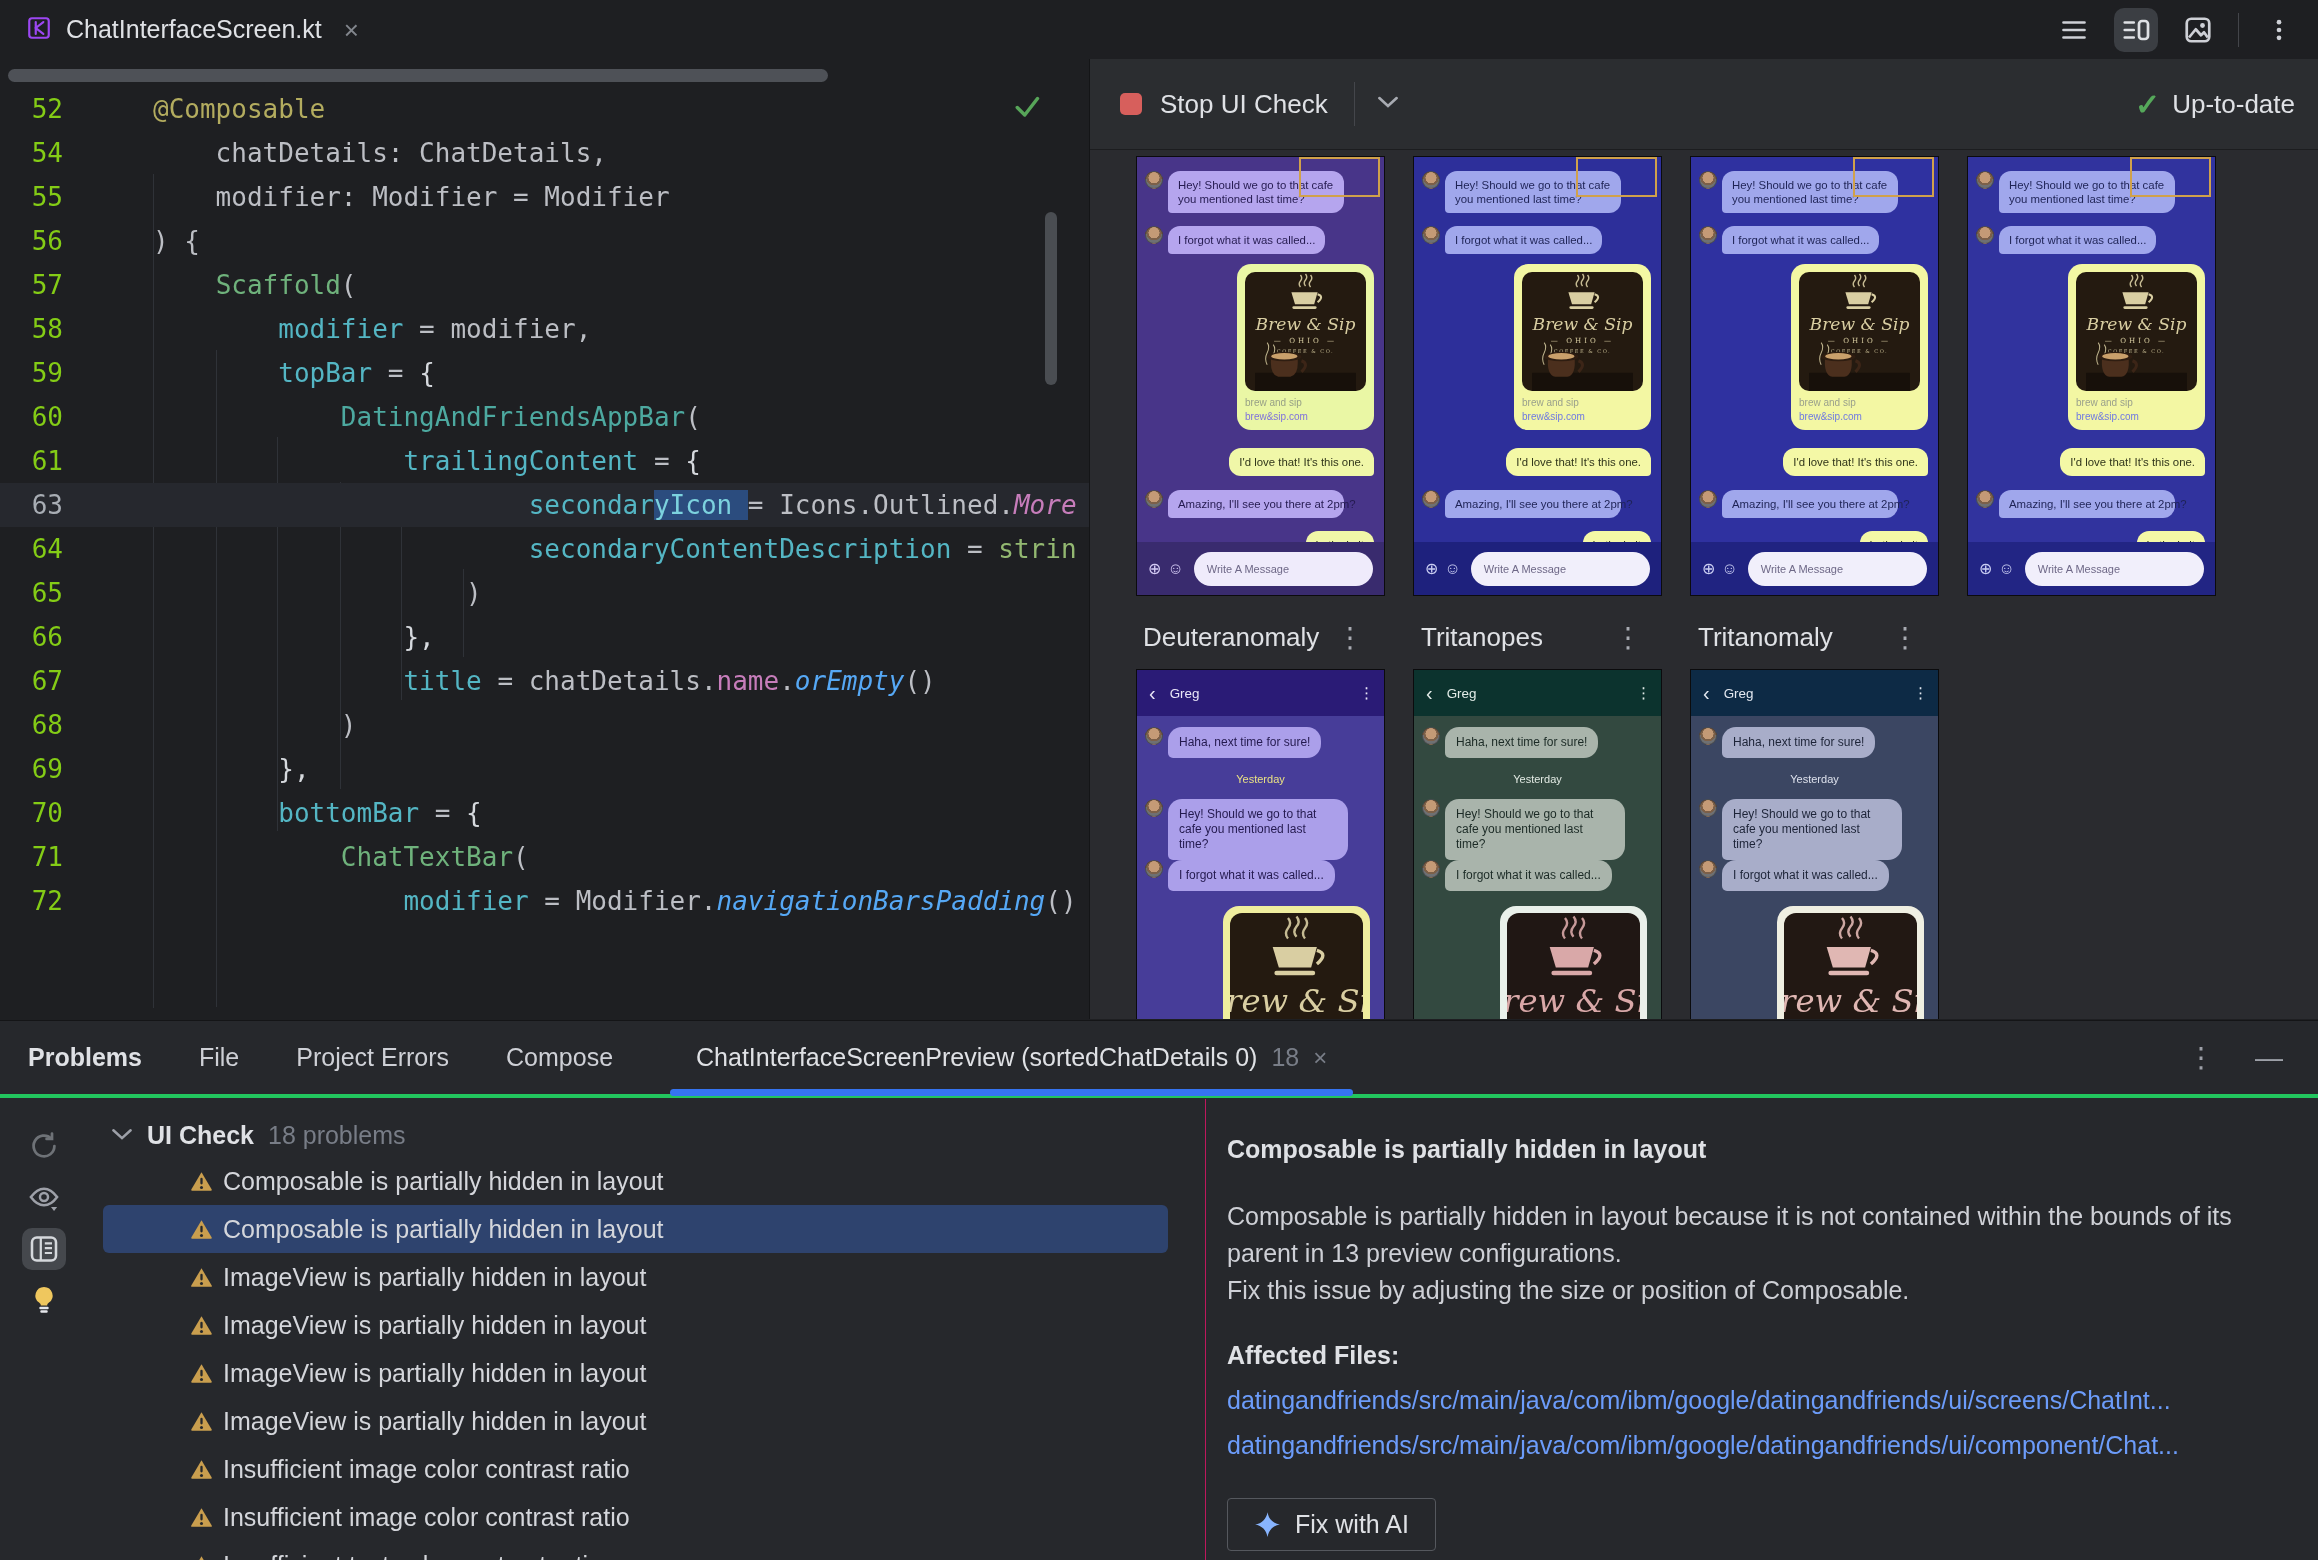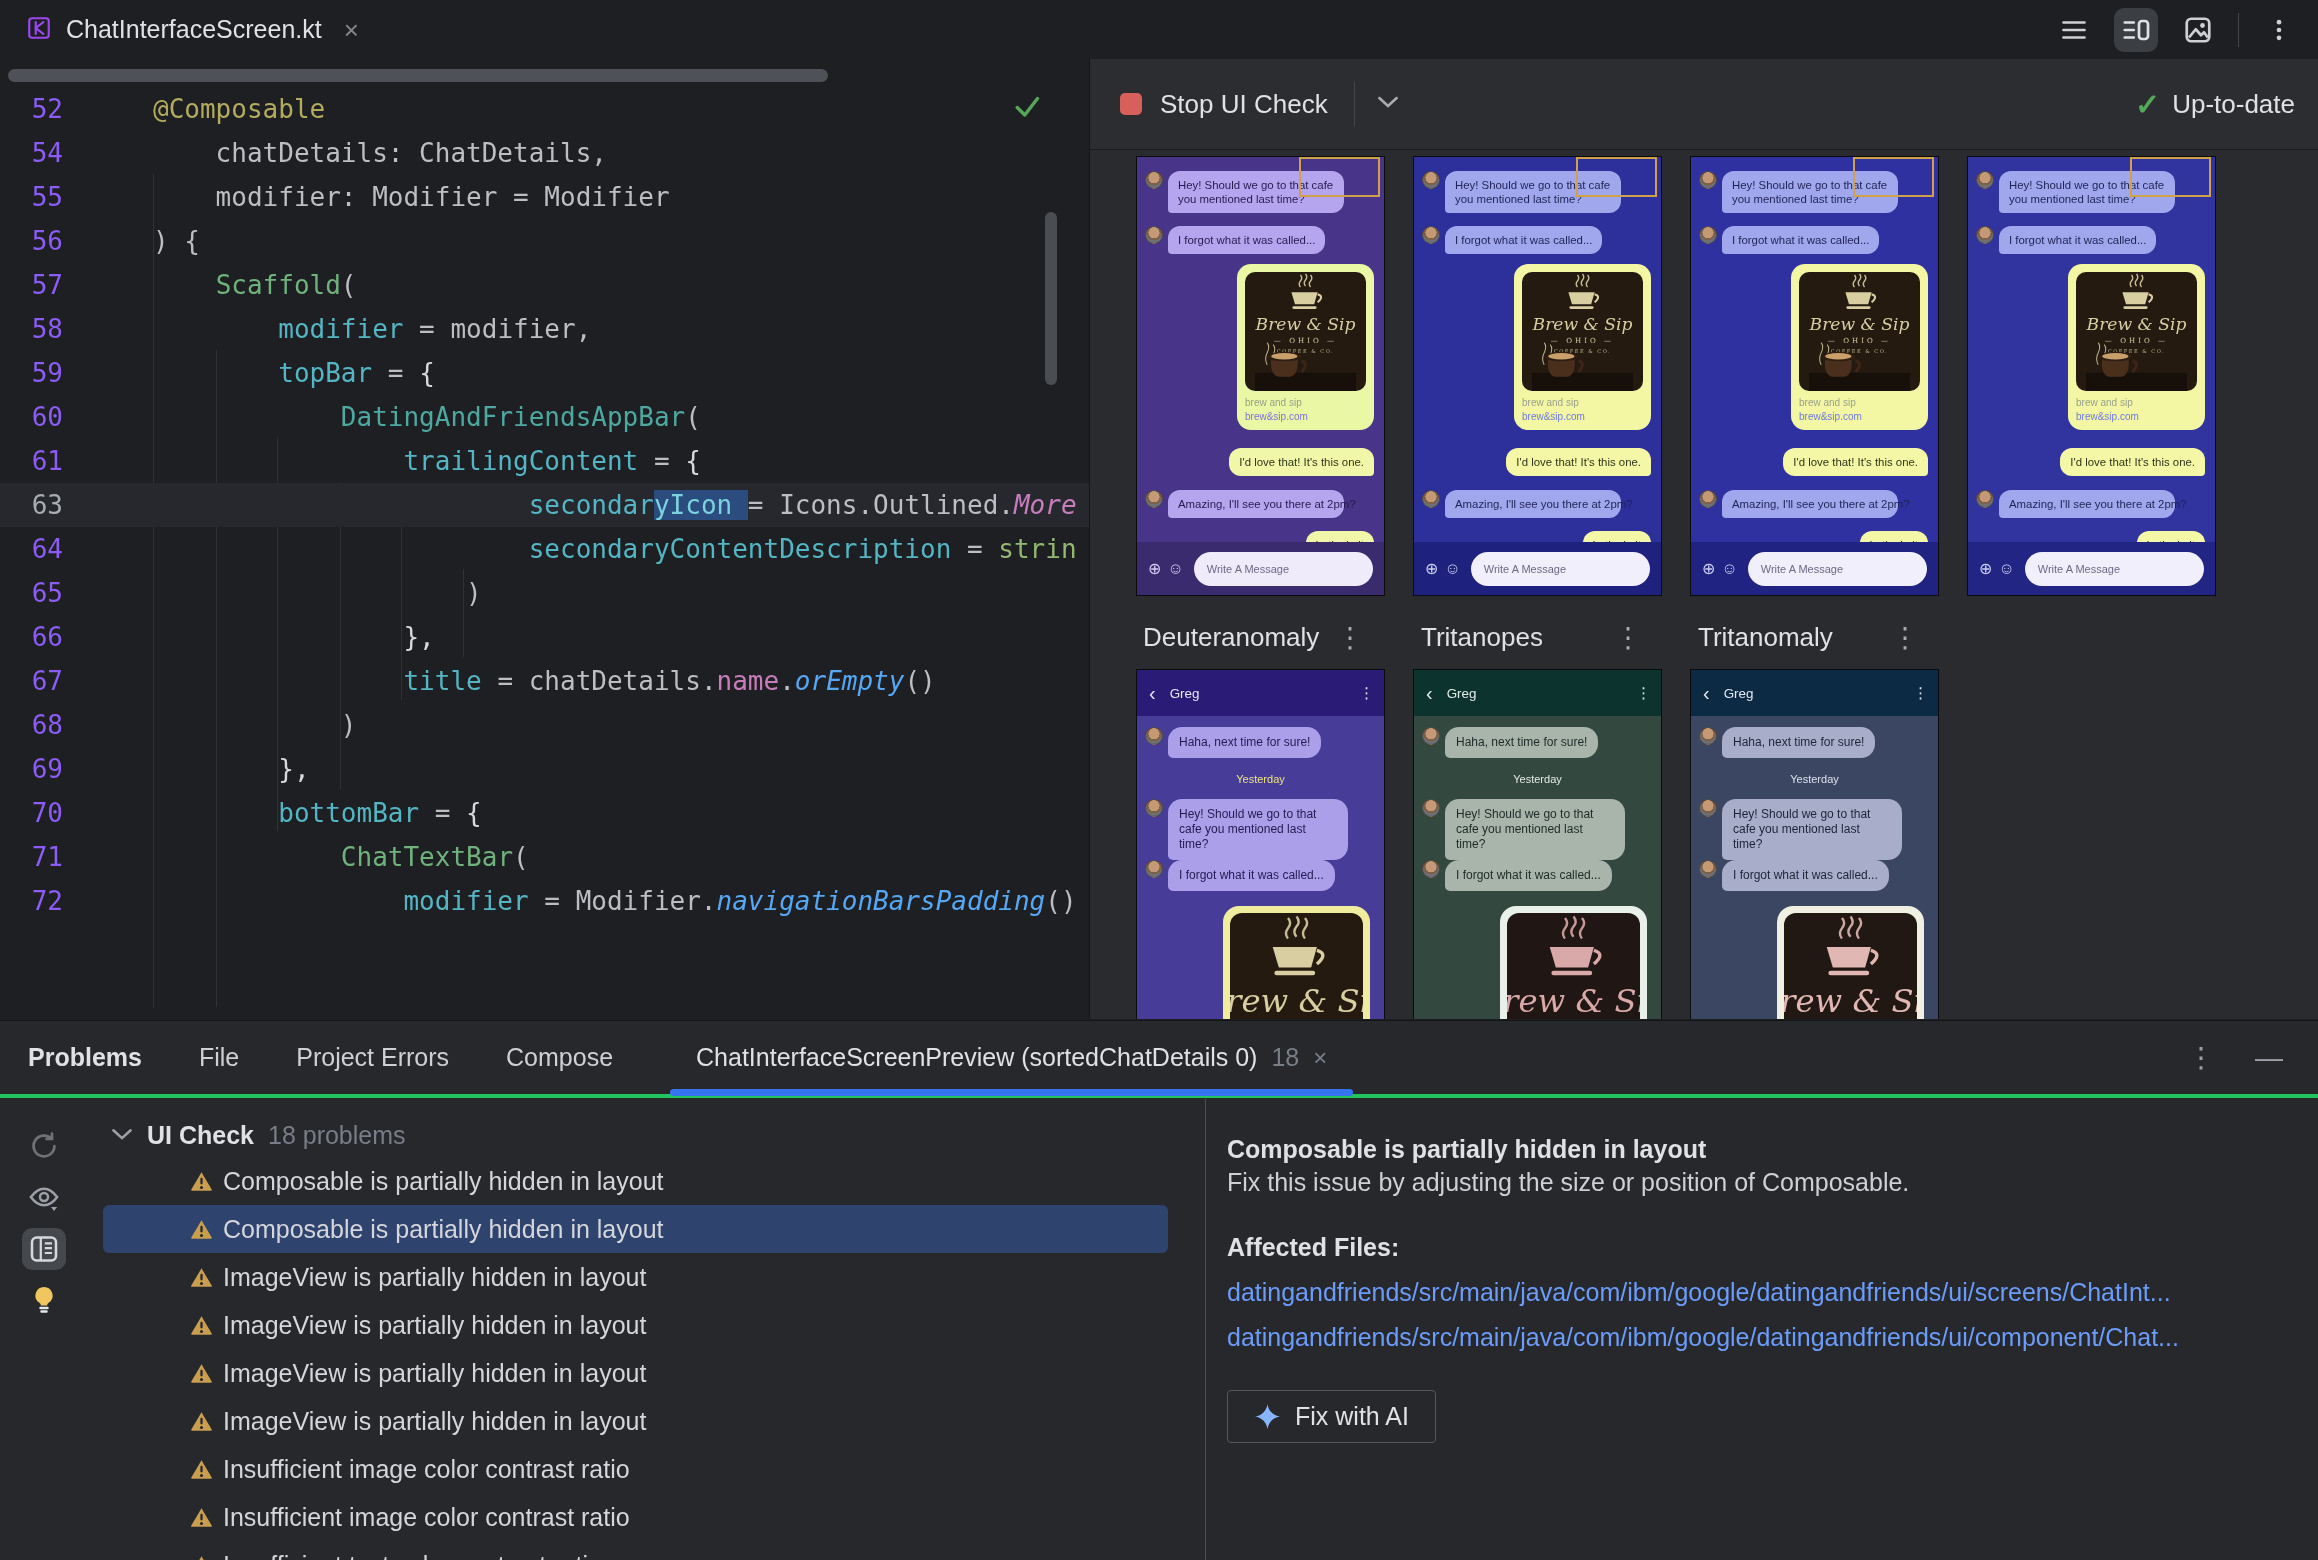--- a/index.html
+++ b/index.html
@@ -17,21 +17,21 @@
   .tbico.sel{background:#3B3E43}
   .tbsep{width:1px;height:34px;background:#43454A}
 
   
   #editor{position:absolute;left:0;top:59px;width:1089px;height:960px;background:#1E1F22;overflow:hidden}
   #hthumb{position:absolute;left:8px;top:10px;width:820px;height:13px;border-radius:7px;background:#4E5157;z-index:5}
   #vthumb{position:absolute;left:1045px;top:153px;width:12px;height:173px;border-radius:6px;background:#4A4D52;z-index:5}
   #code-lines{position:absolute;left:0;top:28px;width:100%}
   .cl{display:flex;align-items:center;height:44px;position:relative}
   .cl.cur{background:#26282E}
-  .ln{flex:none;width:63px;text-align:right;color:#8b5cf6;font:26px "DejaVu Sans Mono",monospace}
+  .ln{flex:none;width:63px;text-align:right;color:#84cc16;font:26px "DejaVu Sans Mono",monospace}
   .cl.cur .ln{color:#A8ADB4}
   .cl pre{margin:0 0 0 90px;font:26px "DejaVu Sans Mono",monospace;white-space:pre}
   .tk-a{color:#B3AC5F}.tk-k{color:#CF8E6D}.tk-d{color:#56A8F5}.tk-p{color:#BCBEC4}
   .tk-n{color:#54B6C4}.tk-nsel{color:#7CD2DE;background:#2B4C7E}
   .tk-g{color:#6FB27C}.tk-t{color:#4DA9A0}.tk-g2{color:#93B871}
   .tk-pk{color:#C77DBB}.tk-pki{color:#C77DBB;font-style:italic}
   .tk-bi{color:#56A8F5;font-style:italic}.tk-b{color:#D6D9DE}
   .ig{position:absolute;width:1px;background:#2F3238}
   #inspect-check{position:absolute;left:1012px;top:32px}
 
@@ -751,20 +751,21 @@
   <path d="M8 1.6 L15.1 13.6 Q15.5 14.4 14.6 14.4 H1.4 Q0.5 14.4 0.9 13.6 Z" fill="#C99E4E"></path>
   <rect x="7.2" y="5.4" width="1.6" height="4.6" rx=".8" fill="#26282C"></rect>
   <circle cx="8" cy="12.1" r="1.05" fill="#26282C"></circle>
               </svg>
               <span class="ptext">Insufficient text color contrast ratio</span>
    </div>
           </div>
       </div>
       <div id="pdetail">
         <div id="dtitle">Composable is partially hidden in layout</div>
+        <div id="dbody">Composable is partially hidden in layout because it is not contained within the bounds of its parent in 13 preview configurations.</div>
         <div id="dbody2">Fix this issue by adjusting the size or position of Composable.</div>
         <div id="dfiles">Affected Files:</div>
         <a class="dlink" href="#">datingandfriends/src/main/java/com/ibm/google/datingandfriends/ui/screens/ChatInt...</a>
         <a class="dlink" href="#">datingandfriends/src/main/java/com/ibm/google/datingandfriends/ui/component/Chat...</a>
         <button id="fixbtn">
           <svg width="27" height="27" viewBox="0 0 24 24">
             <defs>
                 <linearGradient id="gem" x1="0" y1="0" x2="24" y2="24">
                   <stop offset="0" stop-color="#8AB6FF"></stop>
                   <stop offset="1" stop-color="#1D63E8"></stop>

